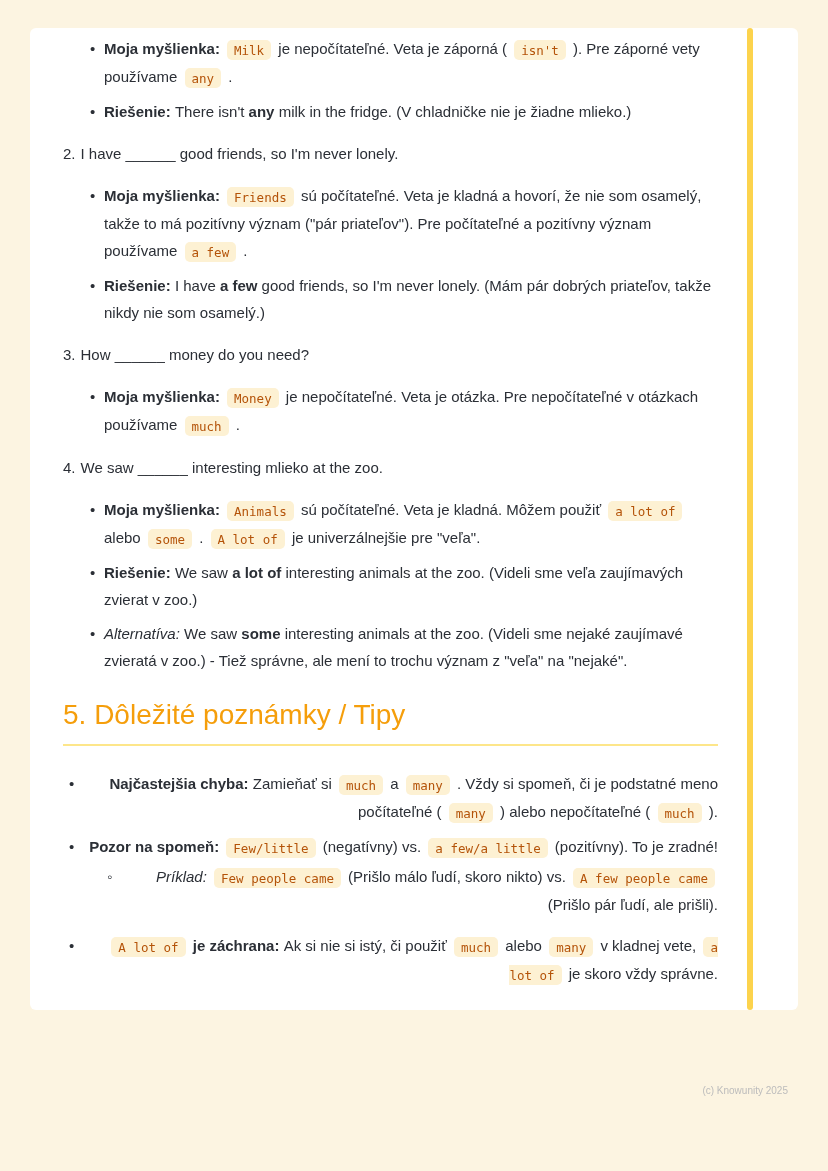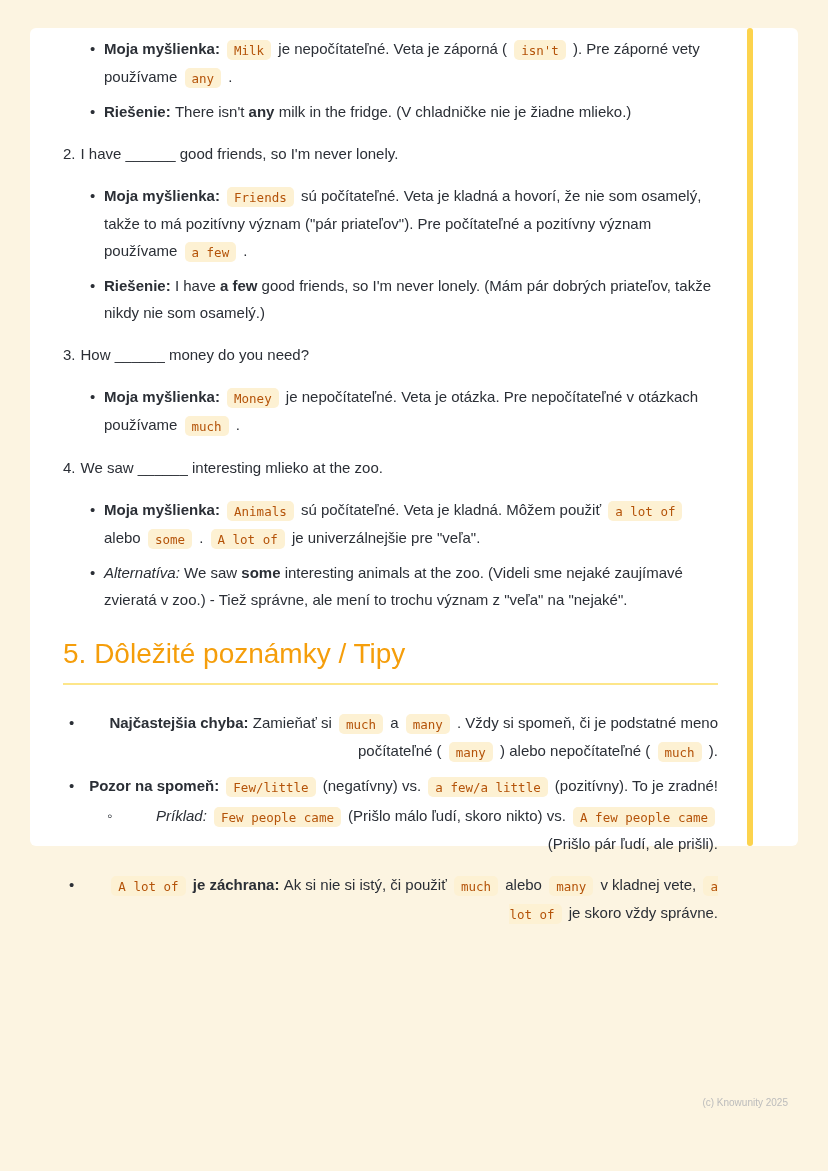--- a/index.html
+++ b/index.html
@@ -3,21 +3,21 @@
 <meta charset="utf-8">
 <style>
   * { margin:0; padding:0; box-sizing:border-box; }
   html, body { width:828px; height:1171px; overflow:hidden; }
   body {
     position:relative;
     background: var(--page-bg, #fcf4e1);
     font-family:"Liberation Sans","DejaVu Sans",sans-serif;
   }
   .card {
-    position:absolute; left:30px; top:28px; width:768px; height:818px;
+    position:absolute; left:30px; top:28px; width:768px; height:982px;
     background: var(--card-bg, #ffffff);
     border-radius:6px;
   }
   .accent-bar {
     position:absolute; top:0; bottom:0; right:45px; width:6px;
     background: var(--accent-bar, #fcd34d);
     border-radius:3px;
   }
   .content {
     position:absolute; left:33px; top:0; width:655px;
@@ -44,21 +44,21 @@
     margin:24px 0 24px; padding-bottom:12px;
     border-bottom:2px solid var(--heading-rule, #fde68a);
   }
   .tips { margin-left:4px;text-align:right; }
   .tips > .bullet { padding-left:14px; margin:7px 0; }
   .sub-bullets { margin-left:24px; margin-top:2px; margin-bottom:14px; }
   .sub-bullet { position:relative; padding-left:16px; margin:2px 0; }
   .sub-bullet::before { content:"◦"; position:absolute; left:2px; top:0; }
   .watermark {
     position:absolute; top:1085px; right:40px; z-index:5;
-    font-size:10px; color: var(--watermark-text, #bcbcbc); margin-top: 12px;
+    font-size:10px; color: var(--watermark-text, #bcbcbc);
   }
 </style>
 </head>
 <body>
 
 <div class="card">
   <div class="accent-bar"></div>
 
   <div class="content">
 
@@ -77,20 +77,21 @@
     <p class="num-item"><span class="num">3.</span><span><span>How ______ money do you need?</span></span></p>
 
     <div class="ex-bullets">
       <div class="bullet"><span><strong>Moja myšlienka: </strong><code class="chip">Money</code><span> je nepočítateľné. Veta je otázka. Pre nepočítateľné v otázkach používame </span><code class="chip">much</code><span> .</span></span></div>
     </div>
 
     <p class="num-item"><span class="num">4.</span><span><span>We saw ______ interesting mlieko at the zoo.</span></span></p>
 
     <div class="ex-bullets">
       <div class="bullet"><span><strong>Moja myšlienka: </strong><code class="chip">Animals</code><span> sú počítateľné. Veta je kladná. Môžem použiť </span><code class="chip">a lot of</code><span> alebo </span><code class="chip">some</code><span> . </span><code class="chip">A lot of</code><span> je univerzálnejšie pre "veľa".</span></span></div>
+      <div class="bullet"><span><strong>Riešenie: </strong><span>We saw </span><strong>a lot of</strong><span> interesting animals at the zoo. (Videli sme veľa zaujímavých zvierat v zoo.)</span></span></div>
       <div class="bullet"><span><em>Alternatíva: </em><span>We saw </span><strong>some</strong><span> interesting animals at the zoo. (Videli sme nejaké zaujímavé zvieratá v zoo.) - Tiež správne, ale mení to trochu význam z "veľa" na "nejaké".</span></span></div>
     </div>
 
     <h2 class="section-heading">5. Dôležité poznámky / Tipy</h2>
 
     <div class="tips">
       <div class="bullet"><span><strong>Najčastejšia chyba: </strong><span>Zamieňať si </span><code class="chip">much</code><span> a </span><code class="chip">many</code><span> . Vždy si spomeň, či je podstatné meno počítateľné ( </span><code class="chip">many</code><span> ) alebo nepočítateľné ( </span><code class="chip">much</code><span> ).</span></span></div>
       <div class="bullet">
         <span><strong>Pozor na spomeň: </strong><code class="chip">Few/little</code><span> (negatívny) vs. </span><code class="chip">a few/a little</code><span> (pozitívny). To je zradné!</span></span>
         <div class="sub-bullets">

